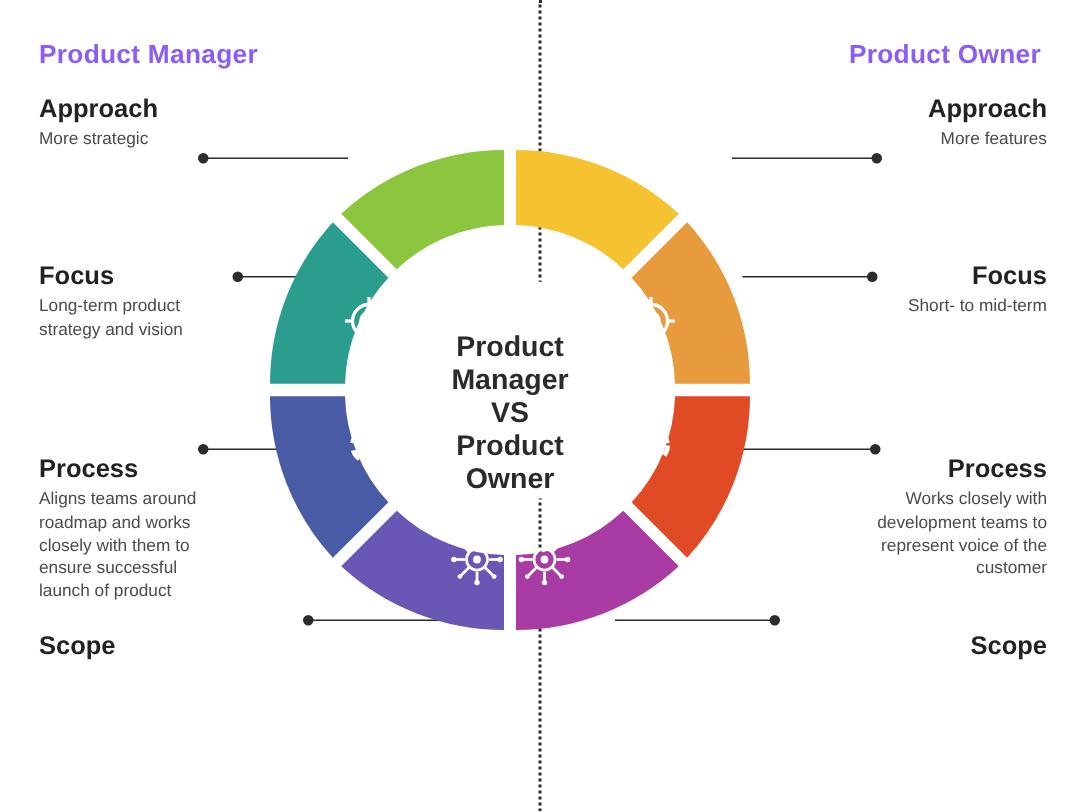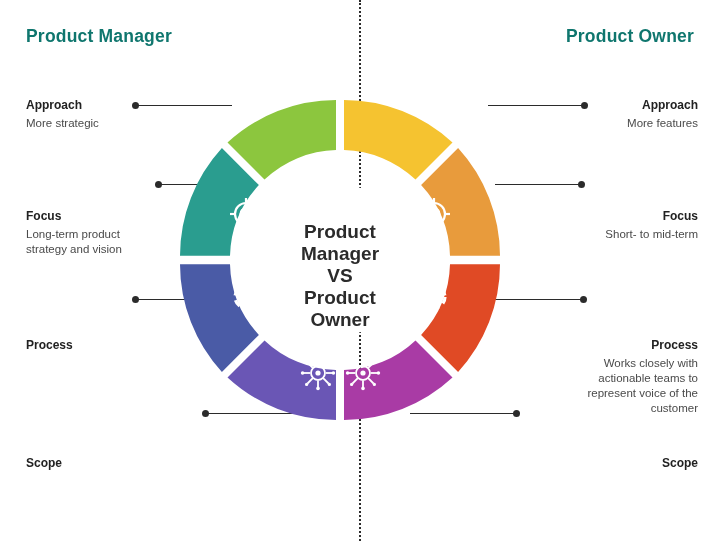--- a/index.html
+++ b/index.html
@@ -22,41 +22,40 @@
     left: 359px;
     top: 0;
     width: 0;
     height: 541px;
     border-left: 2px dotted #2b2b2b;
   }
   .col-title {
     position: absolute;
     font-size: 17.5px;
     font-weight: bold;
-    color: #0f766e;
+    color: #8b5cf6;
     letter-spacing: .2px;
   }
   #title-left  { left: 26px;  top: 26px; }
   #title-right { right: 26px; top: 26px; text-align: center; }
 
   .block {
     position: absolute;
     font-size: 11.5px;
     color: #4a4a4a;
     line-height: 1.32;
   }
   .block.left  { left: 26px;  text-align: left; }
   .block.right { right: 22px; text-align: right; }
   .block .head {
-    font-size: 12px;
+    font-size: 17px;
     font-weight: bold;
     color: #222222;
     margin-bottom: 2px;
     display: block;
-    margin-top: 36px;
   }
   .block .body {
     display: block;
     white-space: pre-line;
   }
 
   
   #wheel {
     position: absolute;
     left: 170px;
@@ -119,37 +118,42 @@
     <span class="head">Approach</span>
     <span class="body">More strategic</span>
   </div>
   <div class="block left" style="top:173px;">
     <span class="head">Focus</span>
     <span class="body">Long-term product
 strategy and vision</span>
   </div>
   <div class="block left" style="top:302px;">
     <span class="head">Process</span>
+    <span class="body">Aligns teams around
+roadmap and works
+closely with them to
+ensure successful
+launch of product</span>
   </div>
   <div class="block left" style="top:420px;">
     <span class="head">Scope</span>
   </div>
 
   <div class="block right" style="top:62px;">
     <span class="head">Approach</span>
     <span class="body">More features</span>
   </div>
   <div class="block right" style="top:173px;">
     <span class="head">Focus</span>
     <span class="body">Short- to mid-term</span>
   </div>
   <div class="block right" style="top:302px;">
     <span class="head">Process</span>
     <span class="body">Works closely with
-actionable teams to
+development teams to
 represent voice of the
 customer</span>
   </div>
   <div class="block right" style="top:420px;">
     <span class="head">Scope</span>
   </div>
 
   <div class="leader" style="left:132px; top:105px; width:100px;">
     <div class="dot" style="left:0;"></div>
     <div class="ln" style="left:3px; width:97px;"></div>

